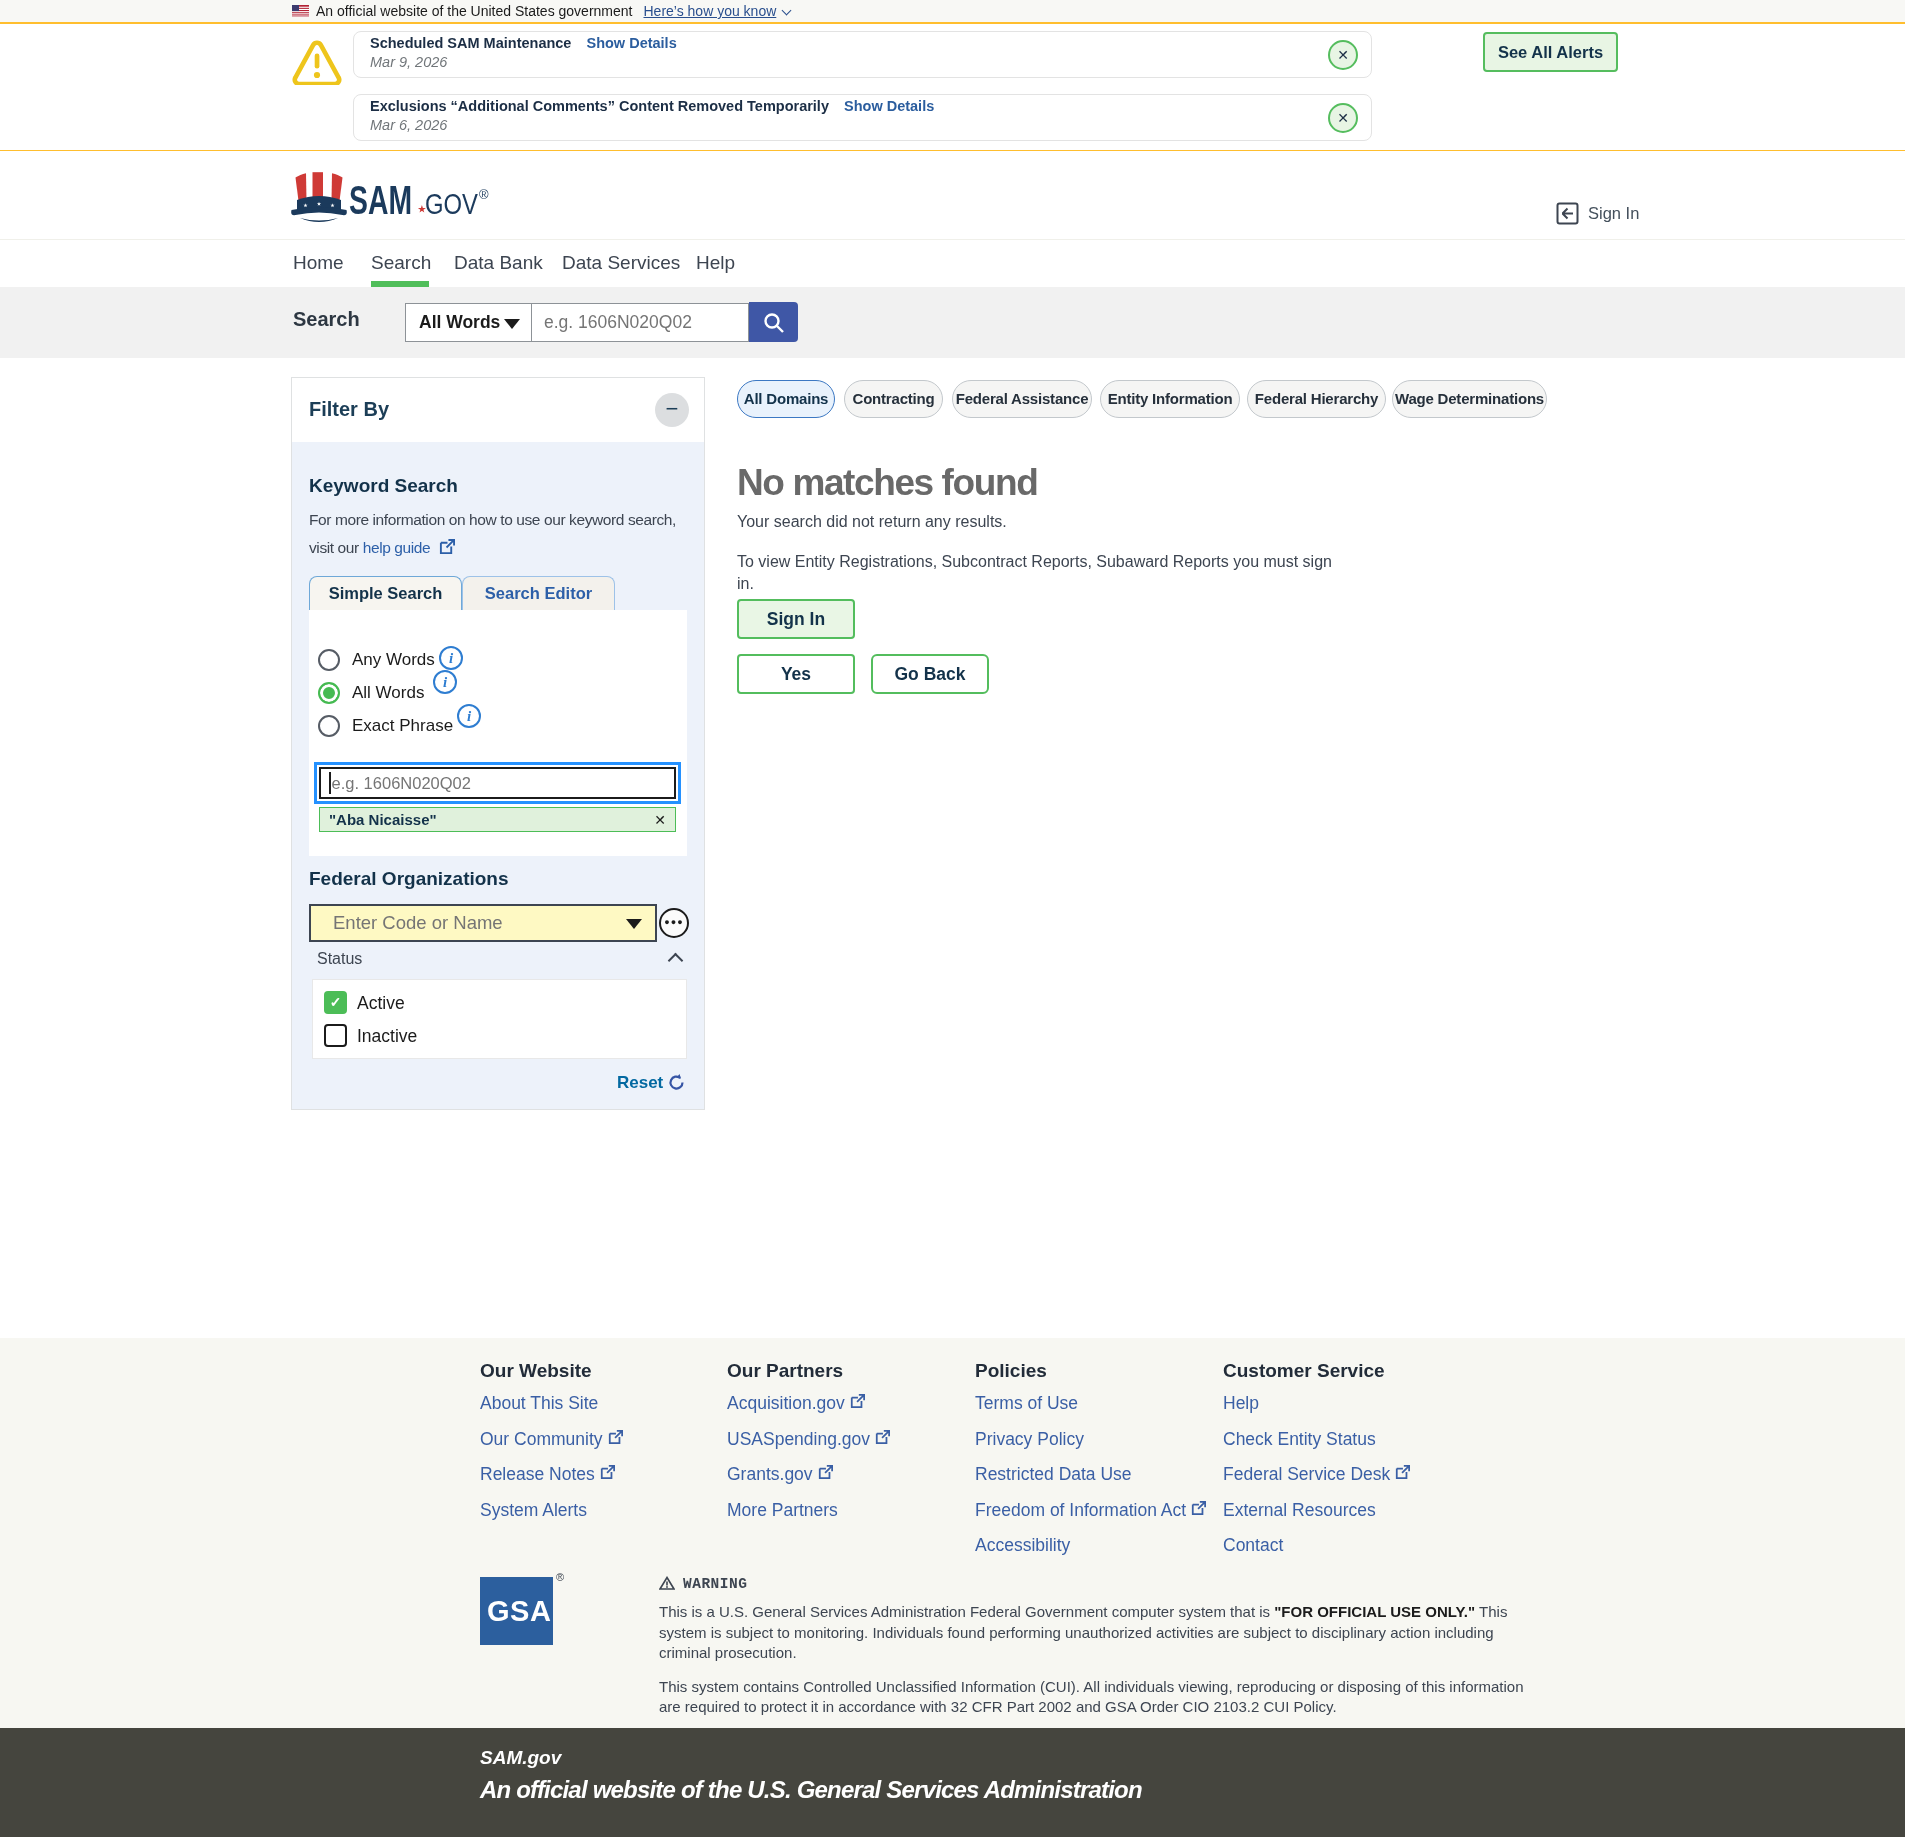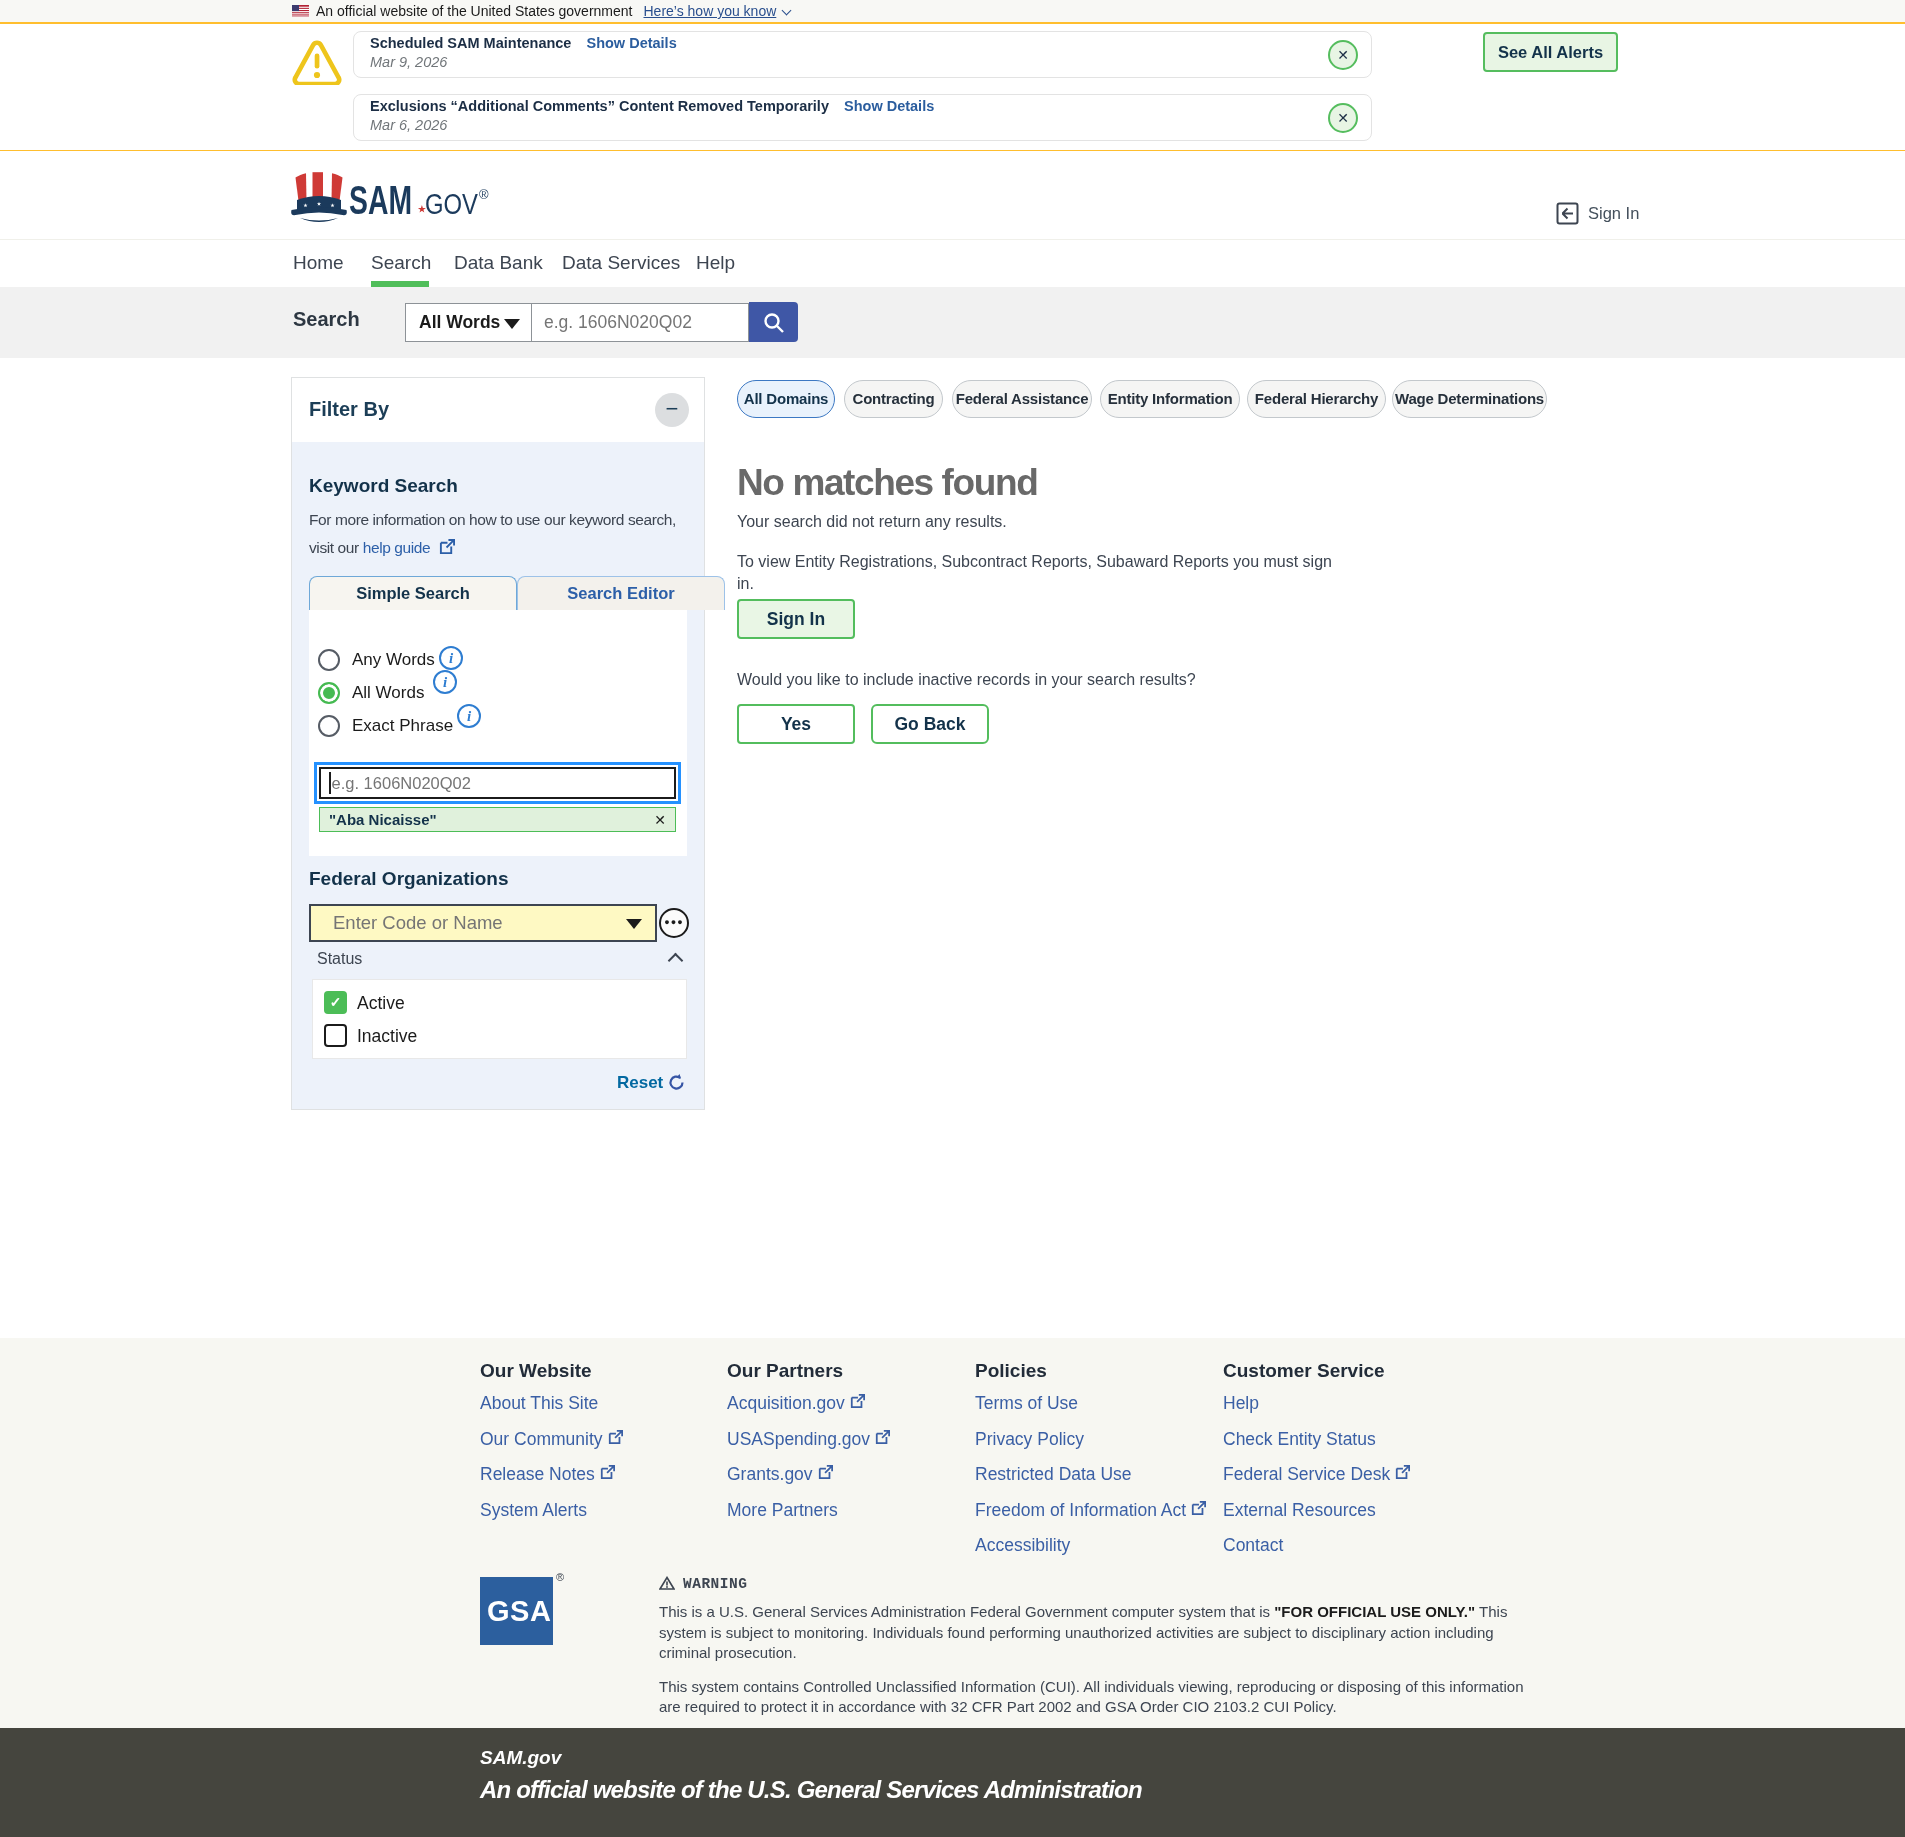--- a/index.html
+++ b/index.html
@@ -53,21 +53,21 @@
 
 
 .panel { position:absolute; left:291px; top:19px; width:414px; border:1px solid #dfe1e2; background:#edf2fa; }
 .panel-h { background:#fff; height:64px; position:relative; }
 .panel-h .tt { position:absolute; left:17px; top:20px; font-size:20px; font-weight:bold; color:#1c3e57; }
 .panel-h .min { position:absolute; right:15px; top:15px; width:34px; height:34px; border-radius:50%; background:#dcdee0; text-align:center; line-height:31px; font-size:22px; color:#1c3e57; }
 .panel-b { position:relative; height:667px; }
 .kws { position:absolute; left:17px; top:33px; font-size:19px; font-weight:bold; color:#13324a; }
 .kwp { position:absolute; left:17px; top:64px; width:382px; font-size:15.5px; letter-spacing:-0.4px; color:#3d4551; line-height:28px; }
 .kwp a { color:#2c5fa8; }
-.tabs { position:absolute; left:17px; top:134px; width:416px; display:flex; }
+.tabs { position:absolute; left:17px; top:134px; width:306px; display:flex; }
 .tab { flex:1; height:34px; font-size:16.5px; font-weight:bold; text-align:center; line-height:32px;
   border:1px solid #9dc2e8; border-bottom:none; border-radius:8px 8px 0 0; }
 .tab.on { color:#13324a; background:#f7f5f0; border-color:#6ea8d8; }
 .tab.off { color:#2c5fa8; background:#f3f1ec; }
 .tabc { position:absolute; left:17px; top:168px; width:378px; height:246px; background:#fff; }
 .radio-row { position:absolute; left:9px; display:flex; align-items:center; }
 .radsel { width:22px; height:22px; border:2.5px solid #565c65; border-radius:50%; background:#fff; margin-right:12px; }
 .radsel.on { border:2.5px solid #45ba51; background:#45ba51; box-shadow:inset 0 0 0 3px #fff; }
 .radio-row .lbl { font-size:17px; color:#1b1b1b; }
 .info { position:absolute; width:24px; height:24px; border:2px solid #2e7dd1; border-radius:50%; color:#2e7dd1; text-align:center; font-size:15px; font-style:italic; font-weight:bold; line-height:20px; font-family:"Liberation Serif",serif; background:#fff; }
@@ -276,21 +276,20 @@
       <div class="pill" style="width:99px;margin-right:9px;">Contracting</div>
       <div class="pill" style="width:140px;margin-right:8px;">Federal Assistance</div>
       <div class="pill" style="width:140px;margin-right:7px;">Entity Information</div>
       <div class="pill" style="width:139px;margin-right:6px;">Federal Hierarchy</div>
       <div class="pill" style="width:155px;">Wage Determinations</div>
     </div>
     <div class="nmf">No matches found</div>
     <p class="p1">Your search did not return any results.</p>
     <p class="p2">To view Entity Registrations, Subcontract Reports, Subaward Reports you must sign in.</p>
     <div class="gbtn fill btn-signin">Sign In</div>
-    <p class="p3">Would you like to include inactive records in your search results?</p>
     <div class="row-yn">
       <div class="gbtn btn-yes">Yes</div>
       <div class="gbtn btn-goback">Go Back</div>
     </div>
   </div>
 </div>
 
 <div class="foot">
   <div class="fcol" style="left:480px;">
     <h4>Our Website</h4>

